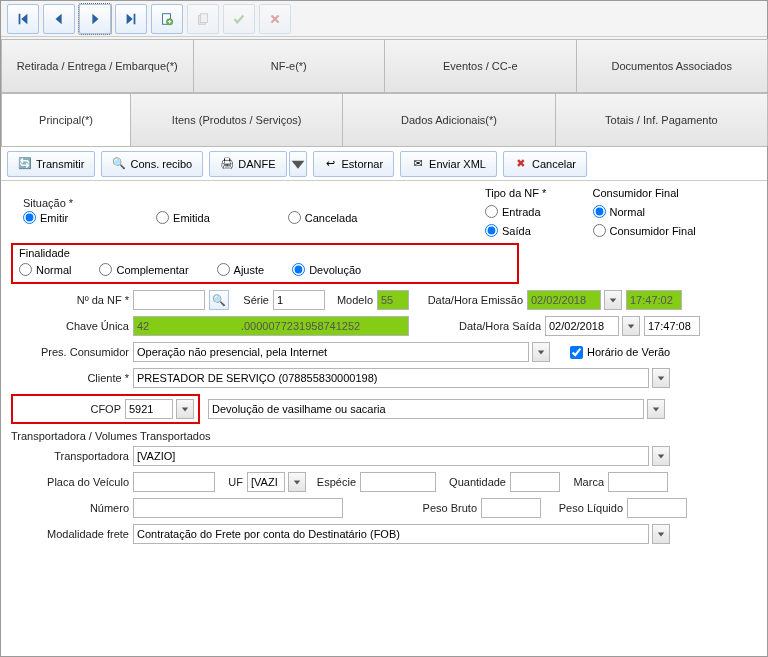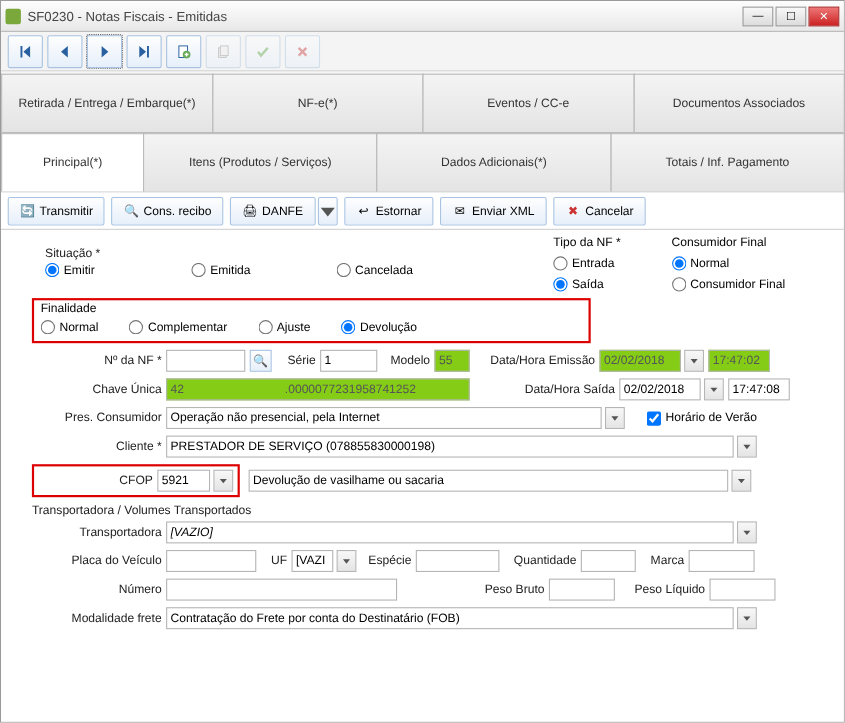--- a/index.html
+++ b/index.html
@@ -18,21 +18,21 @@
 .info-line { flex: 1; text-align: center; font-size: 15px; font-weight: 600; color: #333; padding-left: 8px; }
 .tabrow { display: flex; background: #f4f4f4; border-bottom: 1px solid #bbb; }
 .tabrow1 { padding-top: 2px; }
 .tab { padding: 20px 14px; border: 1px solid #bbb; border-bottom: none; background: linear-gradient(#fdfdfd,#ececec); margin-right: -1px; cursor: pointer; color: #333; }
 .tab.secondary { background: linear-gradient(#f4f4f4,#e4e4e4); font-size: 11px; flex: 1; text-align: center; }
 .tab.active { background: #fff; font-weight: 400; }
 .toolbar2 { height: 34px; padding: 4px 6px; display: flex; align-items: center; gap: 6px; border-bottom: 1px solid #ccc; background: #fff; }
 .tbtn { height: 26px; padding: 0 10px; border: 1px solid #a8c4e2; background: linear-gradient(#fefefe,#e6effa); display: flex; align-items: center; gap: 4px; cursor: pointer; border-radius: 2px; }
 .tbtn .ico { width: 14px; height: 14px; display: inline-flex; align-items: center; justify-content: center; }
 .drop-toggle { width: 18px; height: 26px; border: 1px solid #a8c4e2; background: linear-gradient(#fefefe,#e6effa); display: flex; align-items: center; justify-content: center; cursor: pointer; border-radius: 2px; margin-left:-4px;}
-.form-area { padding: 6px 10px 10px 28px; background: #fff; flex: 1; overflow: hidden; }
+.form-area { padding: 6px 10px 10px 10px; background: #fff; flex: 1; overflow: hidden; }
 .row { display: flex; align-items: center; margin-bottom: 6px; gap: 4px; }
 .label { color: #222; text-align: right; }
 .group-label { color: #222; margin: 2px 0 2px 12px; }
 .radio { display: inline-flex; align-items: flex-end; gap: 4px; margin-right: 24px; cursor: pointer; }
 .radio input { margin: 0; }
 input[type=text], .txt { height: 20px; border: 1px solid #b5b5b5; padding: 0 3px; background: #fff; }
 .txt.ro { background: #84cc16; color: #555; }
 .dd { width: 18px; height: 20px; border: 1px solid #b5b5b5; background: linear-gradient(#f8f8f8,#e4e4e4); display: inline-flex; align-items: center; justify-content: center; cursor: pointer; margin-left:-1px;}
 .dd svg { width: 8px; height: 8px; }
 .highlight-box { border: 2px solid #d00; padding: 2px 6px 6px 6px; margin: 0 0 6px 0; }
@@ -40,29 +40,20 @@
 .chk { display: inline-flex; align-items: center; gap: 4px; }
 .right-panel { display:flex; gap: 28px; }
 .right-col { display:flex; flex-direction:column; gap:6px;}
 .small-btn { width:20px; height:20px; border:1px solid #a8c4e2; background: linear-gradient(#fefefe,#e6effa); display:inline-flex; align-items:center; justify-content:center; cursor:pointer;}
 </style>
 </head>
 <body>
 
 <div class="window">
 
-  <div class="titlebar">
-    <div class="titlebar-icon"></div>
-    <div class="titlebar-text">SF0230 - Notas Fiscais - Emitidas</div>
-    <div class="win-btns">
-      <div class="win-btn">—</div>
-      <div class="win-btn">☐</div>
-      <div class="win-btn close">✕</div>
-    </div>
-  </div>
 
   <div class="toolbar1">
     <div class="nav-btn">
         <svg viewBox="0 0 16 16">
           <path fill="#2860a0" d="M3 2h2v12H3zM13 2L6 8l7 6z"></path>
         </svg>
       </div>
     <div class="nav-btn">
         <svg viewBox="0 0 16 16">
           <path fill="#2860a0" d="M11 2L4 8l7 6z"></path>
@@ -287,21 +278,21 @@
           <svg viewBox="0 0 10 10">
             <path fill="#555" d="M1 3h8L5 8z"></path>
           </svg>
         </div>
     </div>
 
     <div class="section-title">Transportadora / Volumes Transportados</div>
 
     <div class="row">
       <div class="label" style="width:118px">Transportadora</div>
-      <input class="txt" style="width: 516px; font-style: italic;" value="[VAZIO]">
+      <input class="txt" style="width: 516px;" value="[VAZIO]">
       <div class="dd">
           <svg viewBox="0 0 10 10">
             <path fill="#555" d="M1 3h8L5 8z"></path>
           </svg>
         </div>
     </div>
 
     <div class="row">
       <div class="label" style="width:118px">Placa do Veículo</div>
       <input class="txt" style="width: 82px;" value="">

